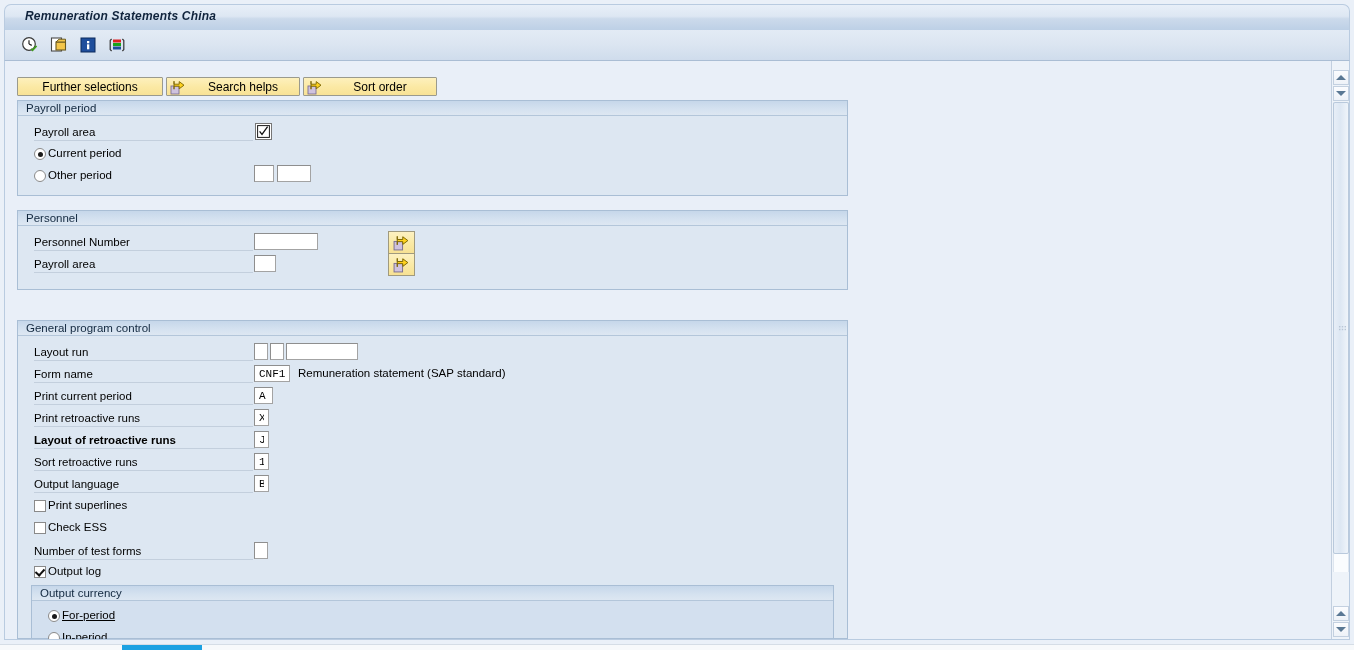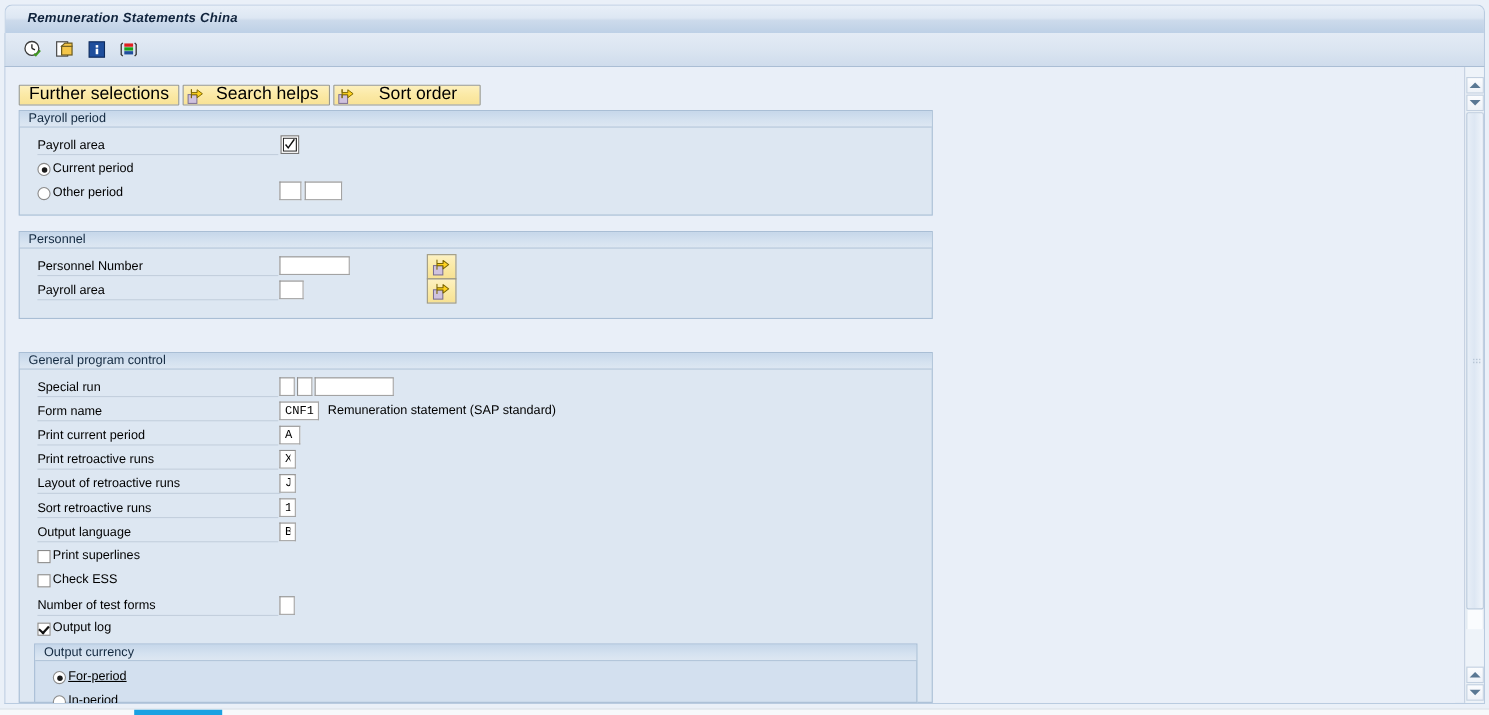--- a/index.html
+++ b/index.html
@@ -95,22 +95,22 @@
     background: #e9eff8;
   }
 
   
   .btnrow { position: absolute; left: 12px; top: 16px; display: flex; gap: 3px; }
   .sapbtn {
     height: 19px;
     background: linear-gradient(to bottom, #fdf0bd 0%, #fbe9a5 50%, #f8e296 100%);
     border: 1px solid #9a9a8e;
     border-radius: 1px;
-    display: flex; align-items: flex-end; justify-content: center;
-    font-size: 16px;
+    display: flex; align-items: center; justify-content: center;
+    font-size: 12px;
     color: #000;
     cursor: pointer;
     box-sizing: border-box;
     position: relative;
     white-space: nowrap;
   }
   .sapbtn.w1 { width: 146px; }
   .sapbtn.w2 { width: 134px; padding-left: 20px; }
   .sapbtn .icn { position: absolute; left: 3px; top: 1px; }
 
@@ -394,36 +394,36 @@
         <svg width="17" height="17" viewBox="0 0 16 16">
           <rect x="1" y="7" width="8" height="8" fill="#cfc2de" stroke="#7b6f93" stroke-width="0.9"></rect>
           <path d="M4 2.2 L4 5.2 L9.2 5.2 L9.2 2.6 L14 6.2 L9.2 9.8 L9.2 7.2 L4 7.2 L4 10.2 Z" fill="#ffd21e" stroke="#7a6400" stroke-width="0.9" stroke-linejoin="round"></path>
         </svg>
       </div>
 
       <div class="group" style="left:12px; top:259px; width:831px; height:319px;">
         <div class="ghdr">General program control</div>
       </div>
 
-      <div class="flabel" style="left:29px; top:283px; width:219px;">Special run</div>
+      <div class="flabel" style="left:29px; top:283px; width:219px;">Layout run</div>
       <input class="inp" style="left: 249px; top: 282px; width: 14px;" value="">
       <input class="inp" style="left: 265px; top: 282px; width: 14px;" value="">
       <input class="inp" style="left: 281px; top: 282px; width: 72px;" value="">
 
       <div class="flabel" style="left:29px; top:305px; width:219px;">Form name</div>
       <input class="inp" style="left: 249px; top: 304px; width: 36px;" value="CNF1">
       <div class="statictext" style="left:293px; top:306px;">Remuneration statement (SAP standard)</div>
 
       <div class="flabel" style="left:29px; top:327px; width:219px;">Print current period</div>
       <input class="inp" style="left: 249px; top: 326px; width: 19px;" value="A">
 
       <div class="flabel" style="left:29px; top:349px; width:219px;">Print retroactive runs</div>
       <input class="inp" style="left: 249px; top: 348px; width: 15px;" value="X">
 
-      <div class="flabel" style="left:29px; top:371px; width:221px;">Layout of retroactive runs</div>
+      <div class="flabel" style="left:29px; top:371px; width:221px;font-weight:bold;">Layout of retroactive runs</div>
       <input class="inp" style="left: 249px; top: 370px; width: 15px;" value="J">
 
       <div class="flabel" style="left:29px; top:393px; width:219px;">Sort retroactive runs</div>
       <input class="inp" style="left: 249px; top: 392px; width: 15px;" value="1">
 
       <div class="flabel" style="left:29px; top:415px; width:219px;">Output language</div>
       <input class="inp" style="left: 249px; top: 414px; width: 15px;" value="B">
 
       <div class="cbx" style="left:29px; top:439px;"></div>
       <div class="clabel" style="left:43px; top:438px;">Print superlines</div>

